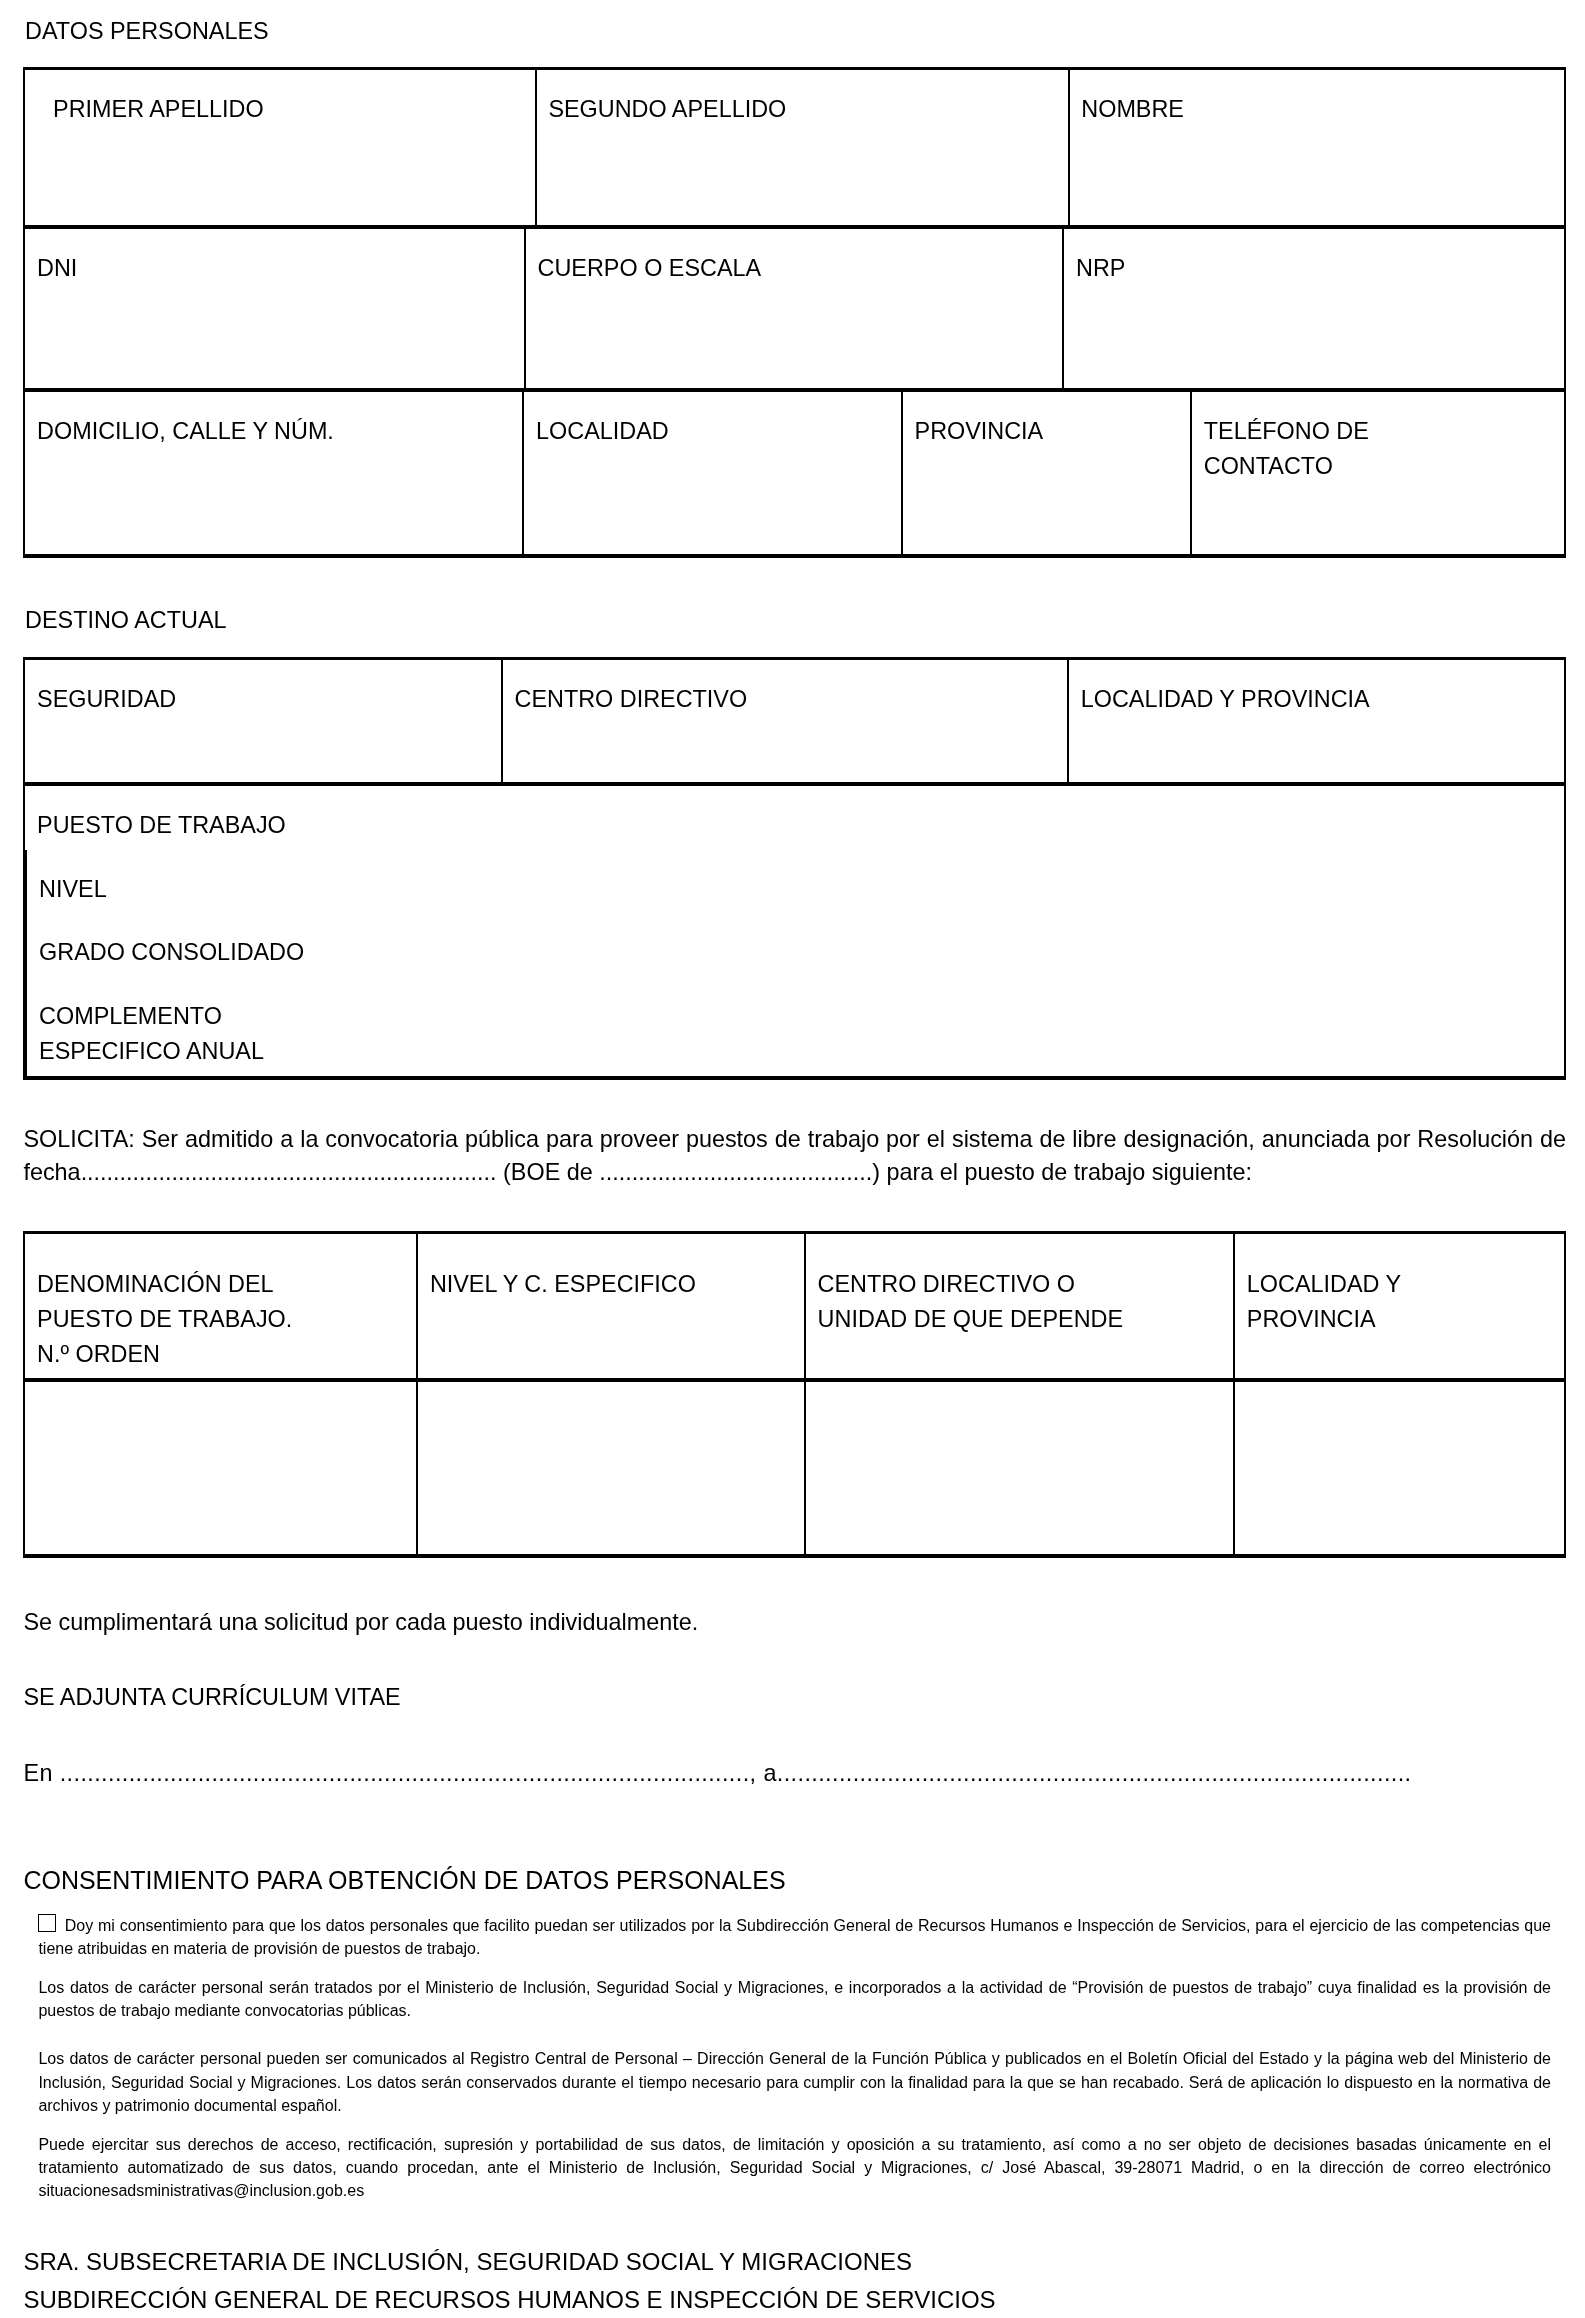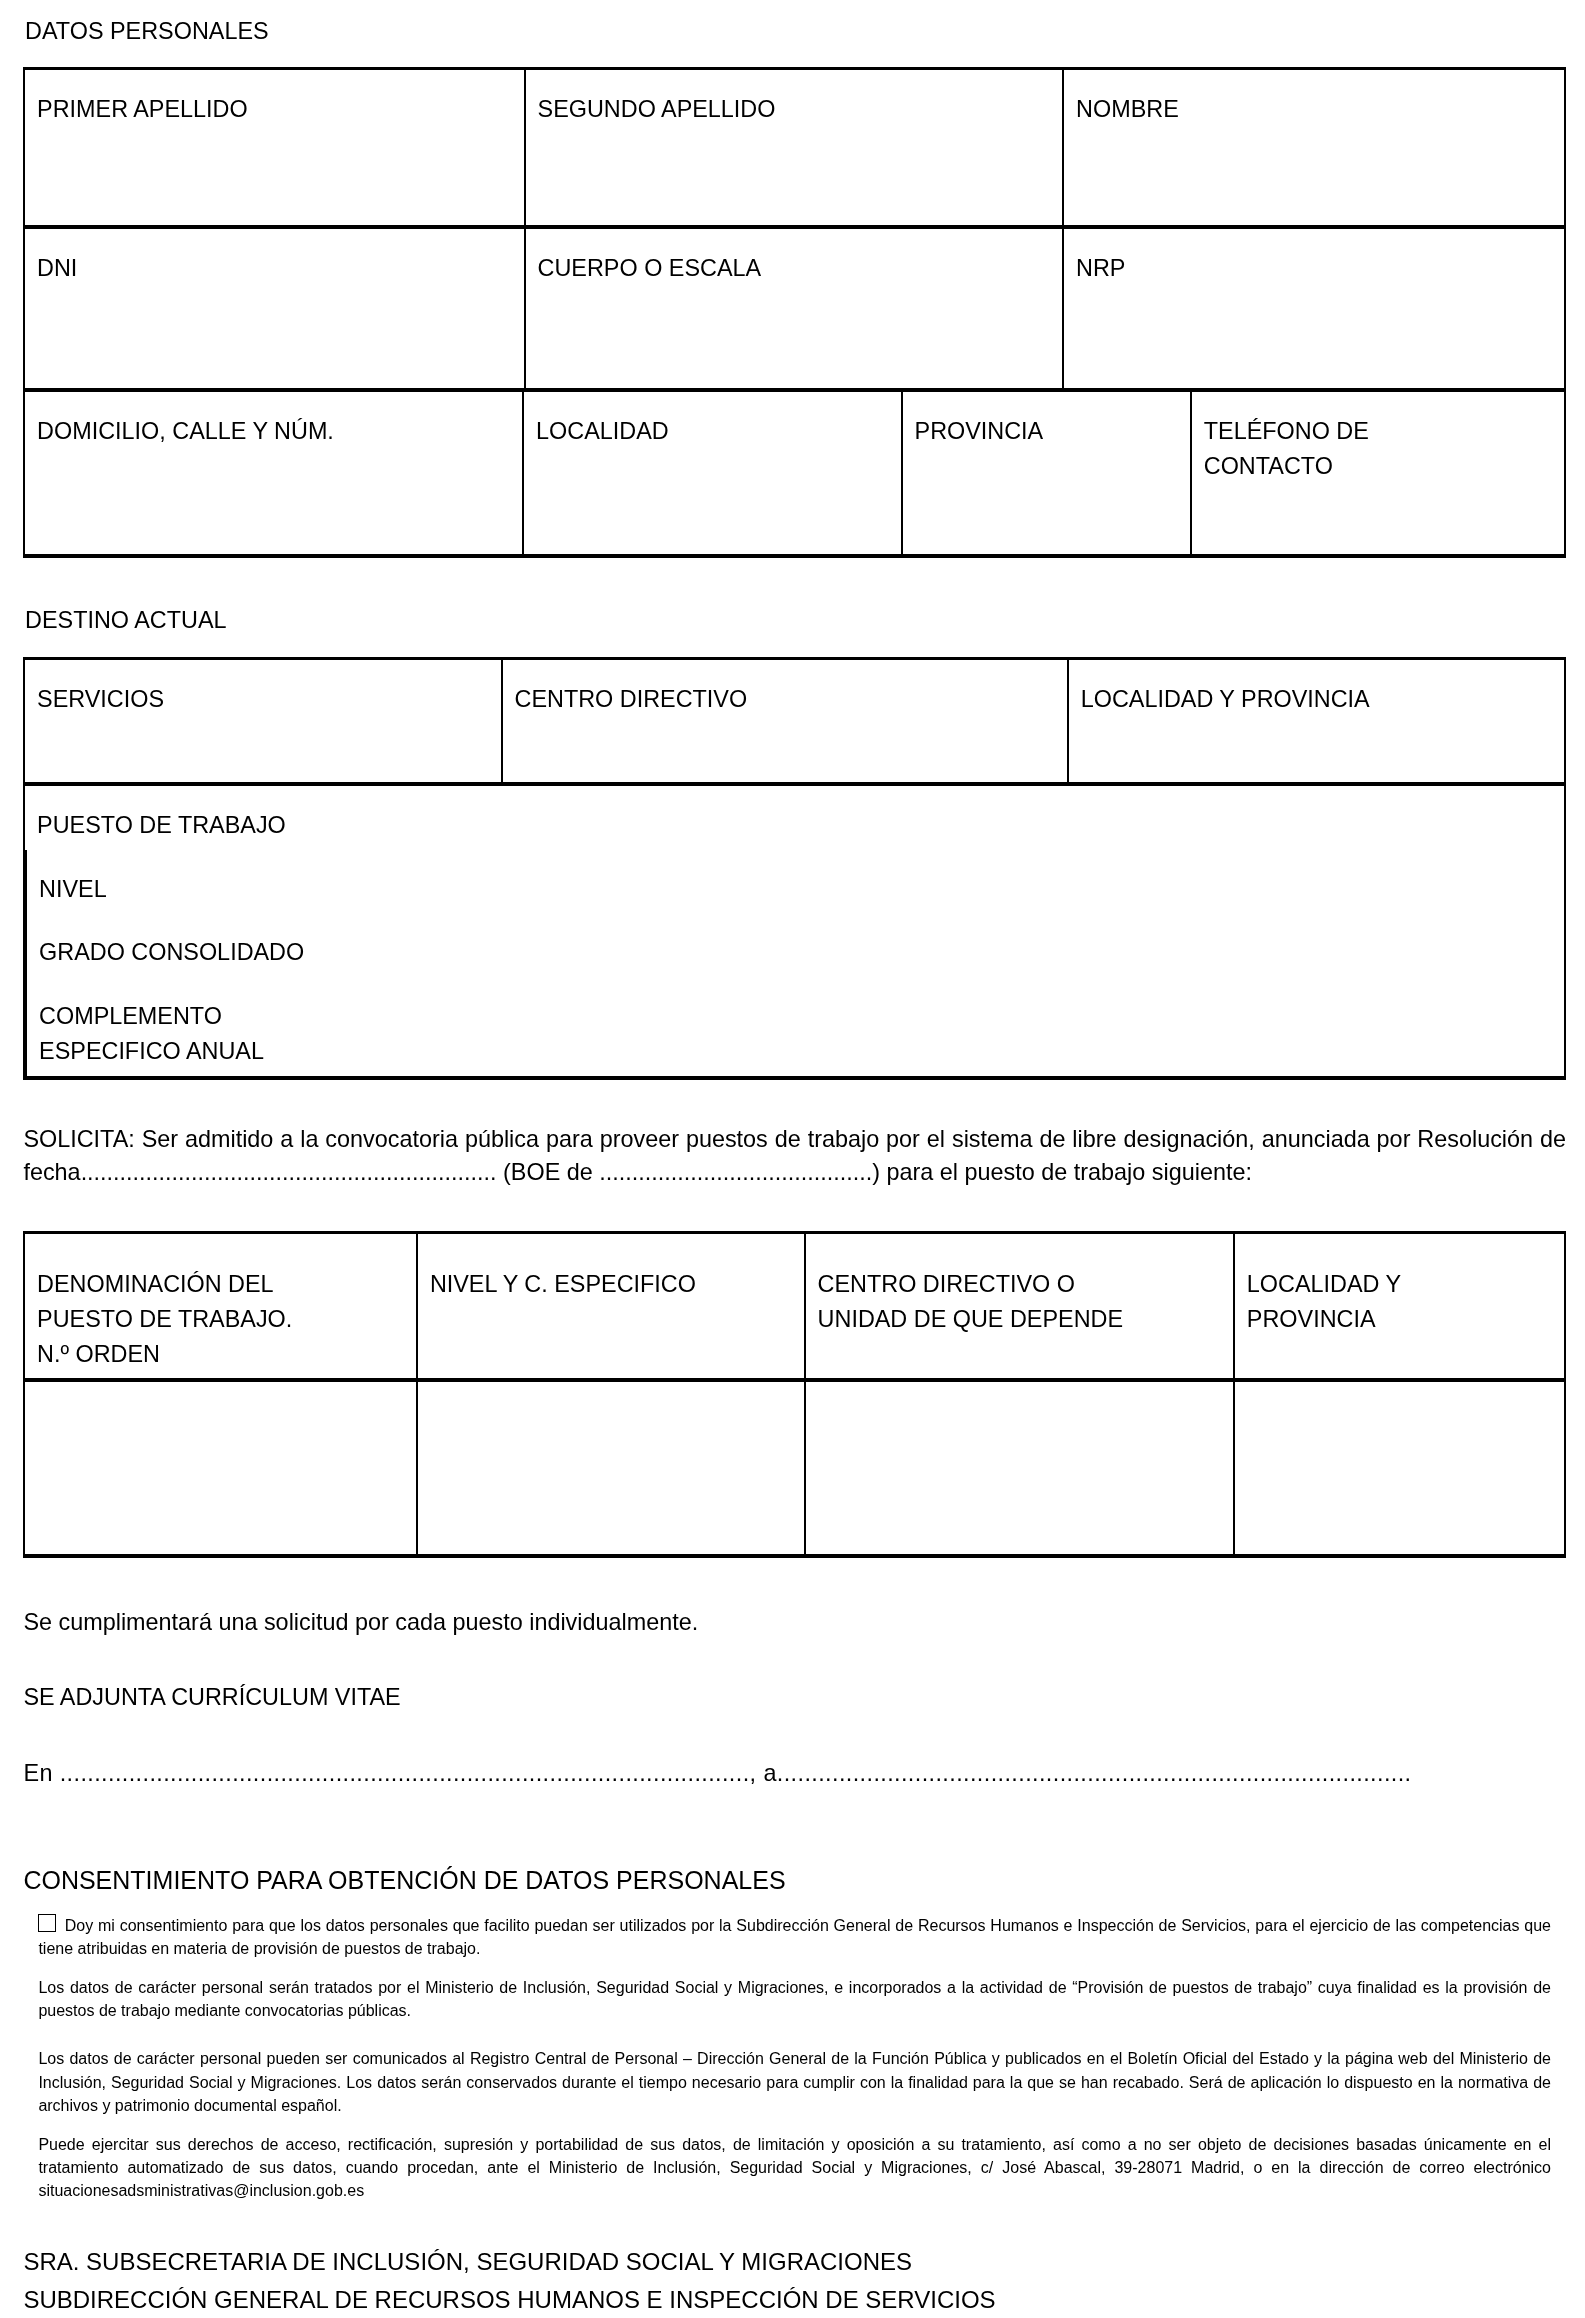--- a/index.html
+++ b/index.html
@@ -21,21 +21,21 @@
   .trow { display: flex; align-items: stretch; }
   .trow + .trow { border-top: 4.2px solid #000; }
   .tcell {
     box-sizing: border-box;
     padding: 22px 13.4px 6.7px 11.7px;
     font-size: 23.4px; line-height: 35px;
   }
   .tcell + .tcell { border-left: 2.5px solid #000; }
   .tcell .lline { display: block; }
 
-  .t-personal .r1 { min-height: 155px; }
+  .t-personal .r1 { min-height: 155px; margin-left: 16px; }
   .t-personal .r2 { min-height: 159px; }
   .t-personal .r3 { min-height: 162px; }
   .t-destino  .r1 { min-height: 122px; }
   .t-destino  .r2 { min-height: 155px; flex-direction: column; }
   .t-puesto   .hdr { min-height: 140px; }
   .t-puesto   .entry { min-height: 172px; }
   .t-puesto .hdr .tcell { text-align: left; padding-top: 33px; }
 
   .para { font-size: 23.4px; line-height: 33px; margin: 0; }
   .solicita { margin-top: 43px; text-align: justify; }
@@ -105,21 +105,21 @@
         <span class="lline">CONTACTO</span>
       </div>
     </div>
   </div>
 
   <div class="h-label" style="margin-top:48px">DESTINO ACTUAL</div>
 
   <div class="tbl t-destino">
     <div class="trow r1">
       <div class="tcell" style="flex:0 0 30.9%">
-        <span class="lline">SERVICIOS</span>
+        <span class="lline">SEGURIDAD</span>
       </div>
       <div class="tcell" style="flex:0 0 36.8%">
         <span class="lline">CENTRO DIRECTIVO</span>
       </div>
       <div class="tcell" style="flex:1">
         <span class="lline">LOCALIDAD Y PROVINCIA</span>
       </div>
     </div>
     <div class="trow r2">
       <div class="tcell" style="flex:0 0 32.5%">

